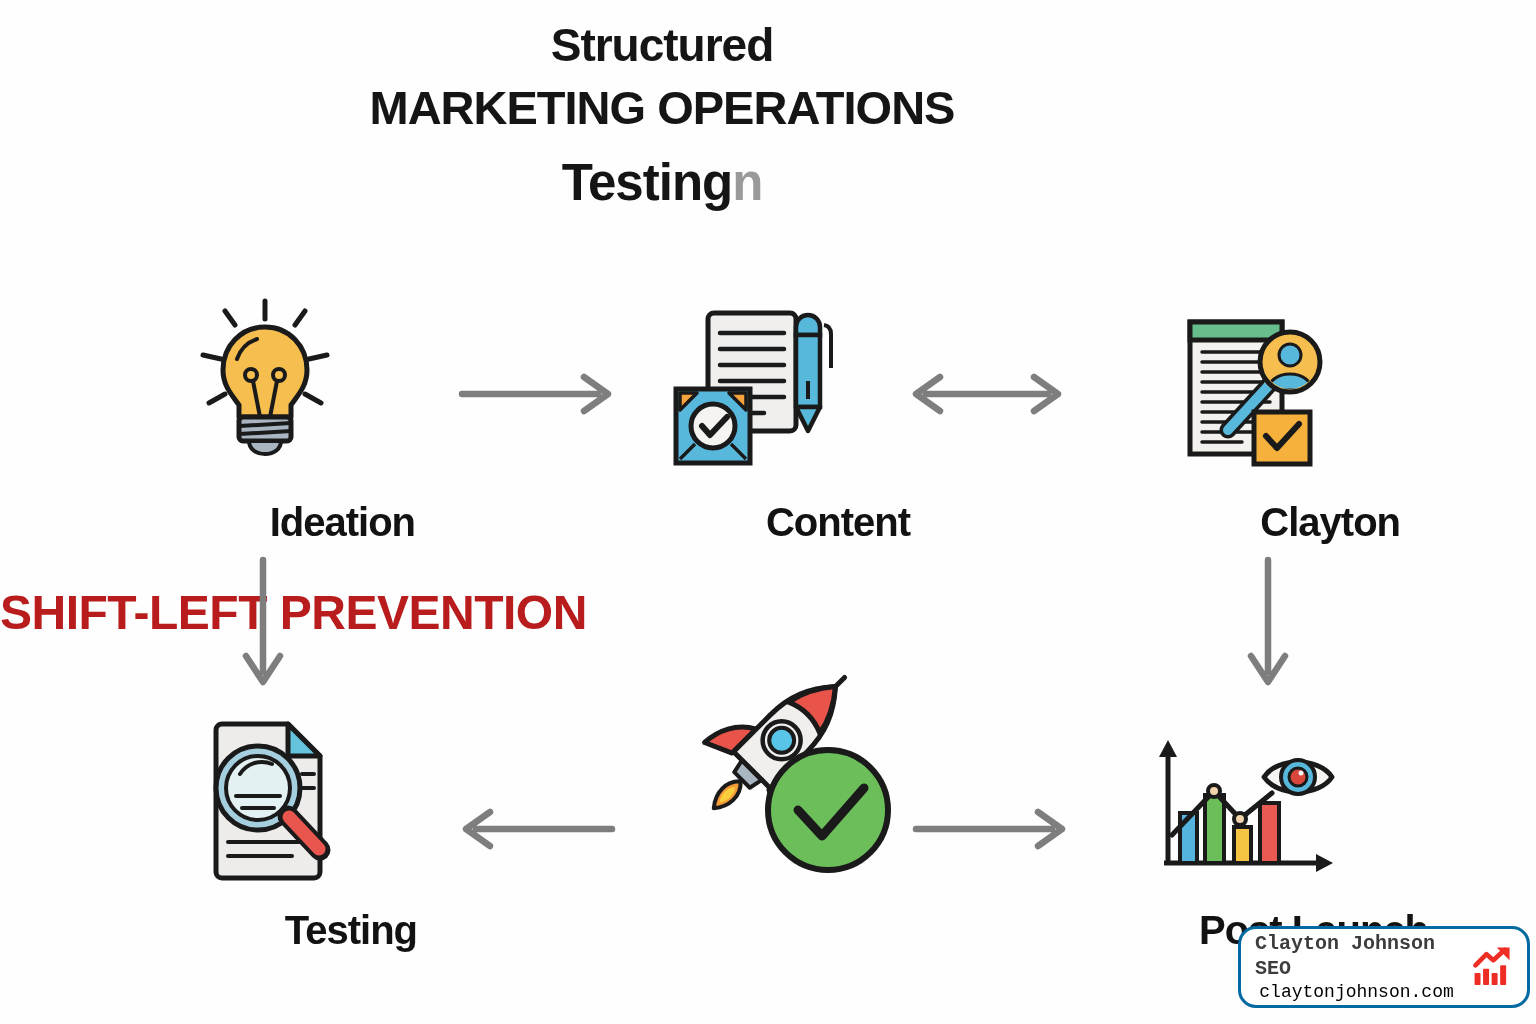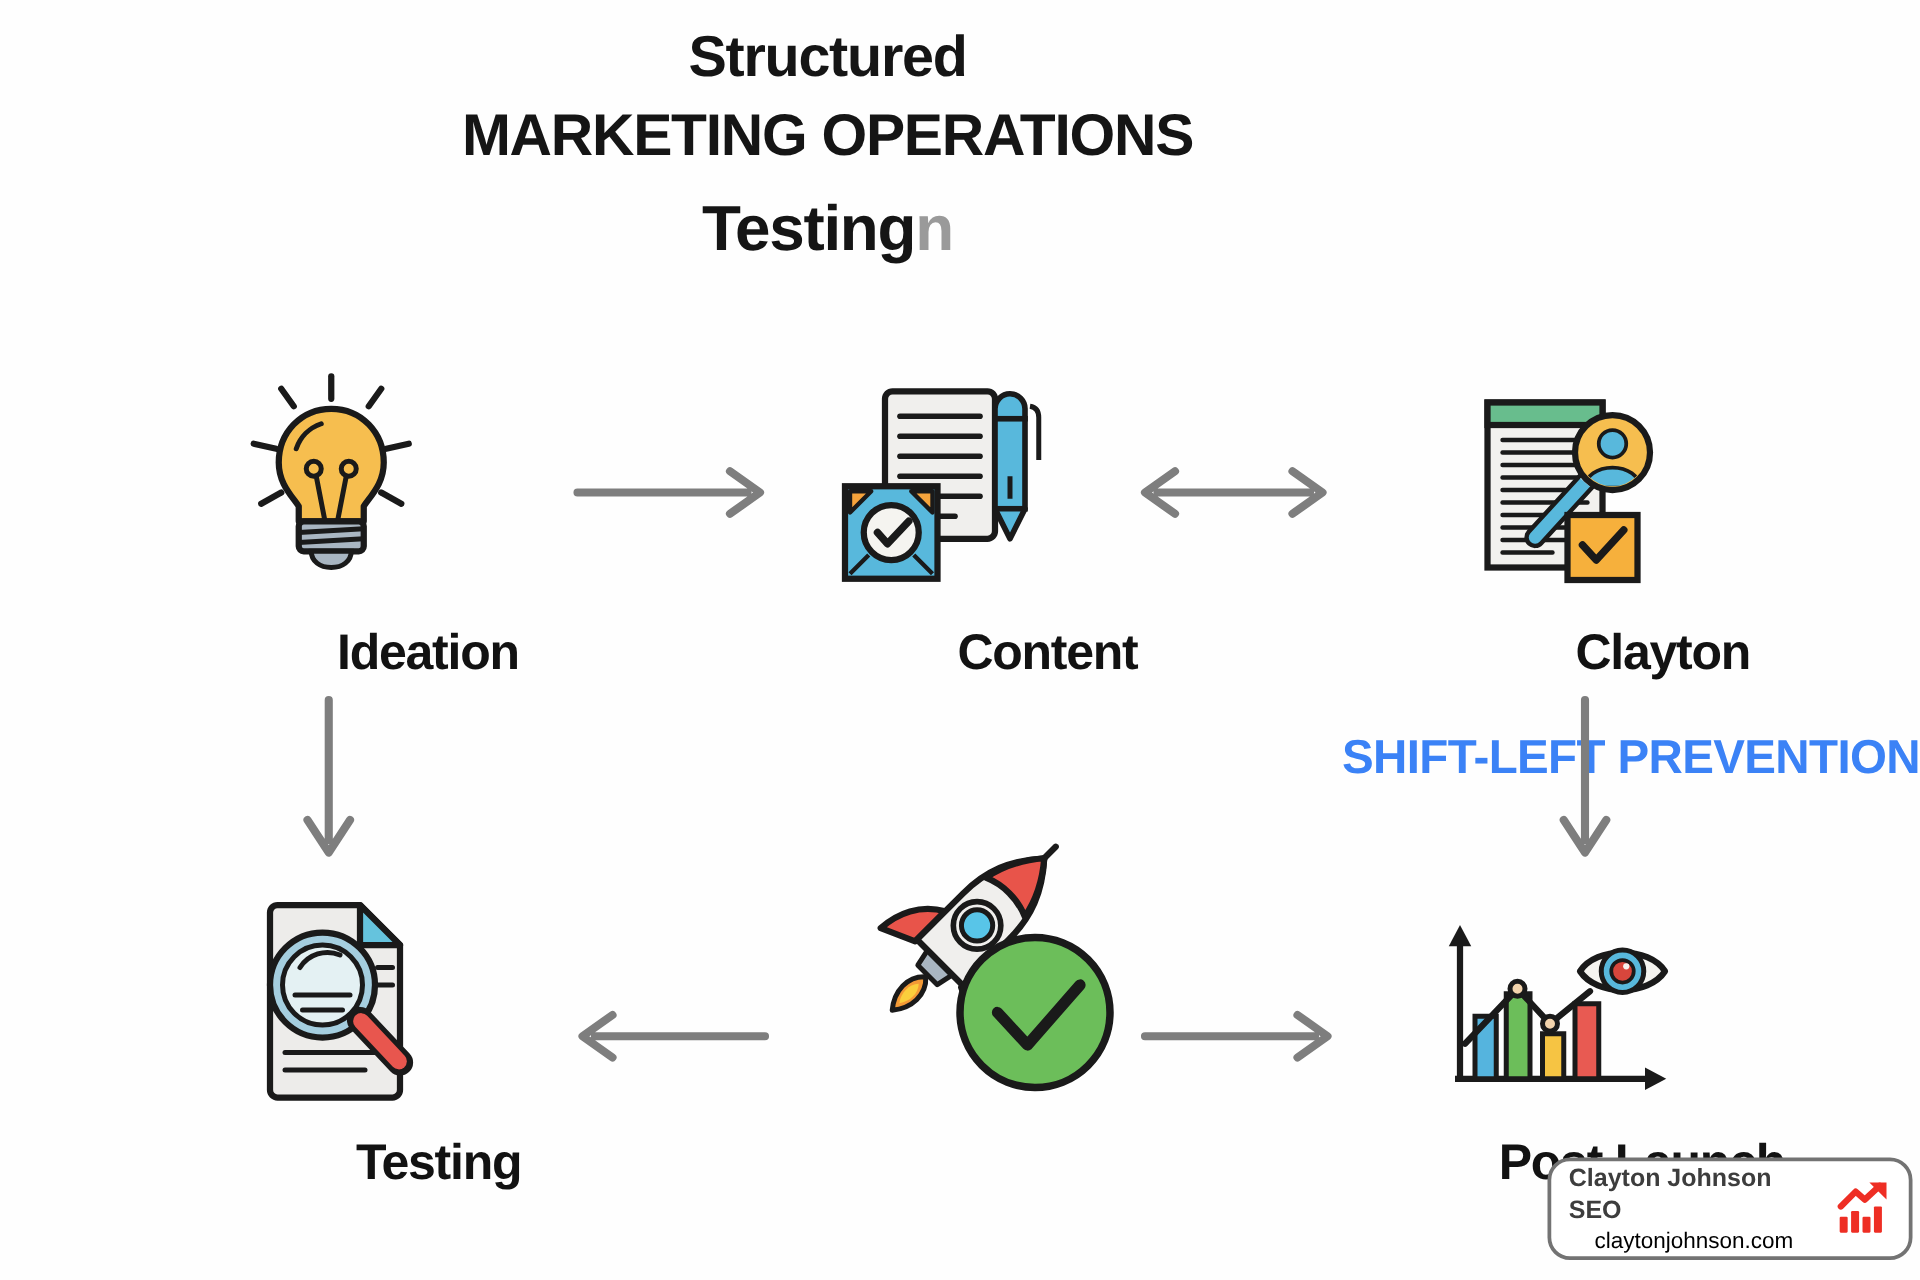--- a/index.html
+++ b/index.html
@@ -5,25 +5,25 @@
   html,body{margin:0;padding:0;background:#ffffff;}
   .canvas{position:relative;width:1536px;height:1024px;background:#fefefe;overflow:hidden;
           font-family:"Liberation Sans", sans-serif;}
   .abs{position:absolute;}
   .title-wrap{left:0;top:22px;width:1324px;text-align:center;color:#151515;font-weight:700;line-height:1.0;}
   .title-line1{font-size:46px;letter-spacing:-1px;}
   .title-line2{font-size:47px;letter-spacing:-1px;margin-top:16px;}
   .title-line3{font-size:51px;letter-spacing:-1px;margin-top:26px;}
   .faded{color:#9a9a9a;}
   .node-label{font-size:40px;font-weight:700;color:#121212;text-align:right;letter-spacing:-1px;}
-  .center-label{left:0;top:585px;width:1536px;text-align:right;font-size:38px;font-weight:700;
-                color:#3b82f6;letter-spacing:-0.5px;}
-  .badge{left:1238px;top:926px;width:292px;height:82px;background:#ffffff;border:3px solid #737373;
+  .center-label{left:0;top:585px;width:1536px;text-align:left;font-size:48px;font-weight:700;
+                color:#b91c1c;letter-spacing:-0.5px;}
+  .badge{left:1238px;top:926px;width:292px;height:82px;background:#ffffff;border:3px solid #0369a1;
          border-radius:18px;z-index:10;display:flex;align-items:center;justify-content:center;
-         gap:14px;box-sizing:border-box;padding:0 14px;}
+         gap:14px;box-sizing:border-box;padding:0 14px;font-family:Liberation Mono, monospace;}
   .badge-text{display:flex;flex-direction:column;align-items:center;line-height:1.25;}
   .badge-title{font-size:20px;font-weight:700;color:#3d3d3d;}
   .badge-url{font-size:18px;color:#000000;}
   svg{display:block;}
 </style>
 </head>
 <body>
 
 <div class="canvas">
 

